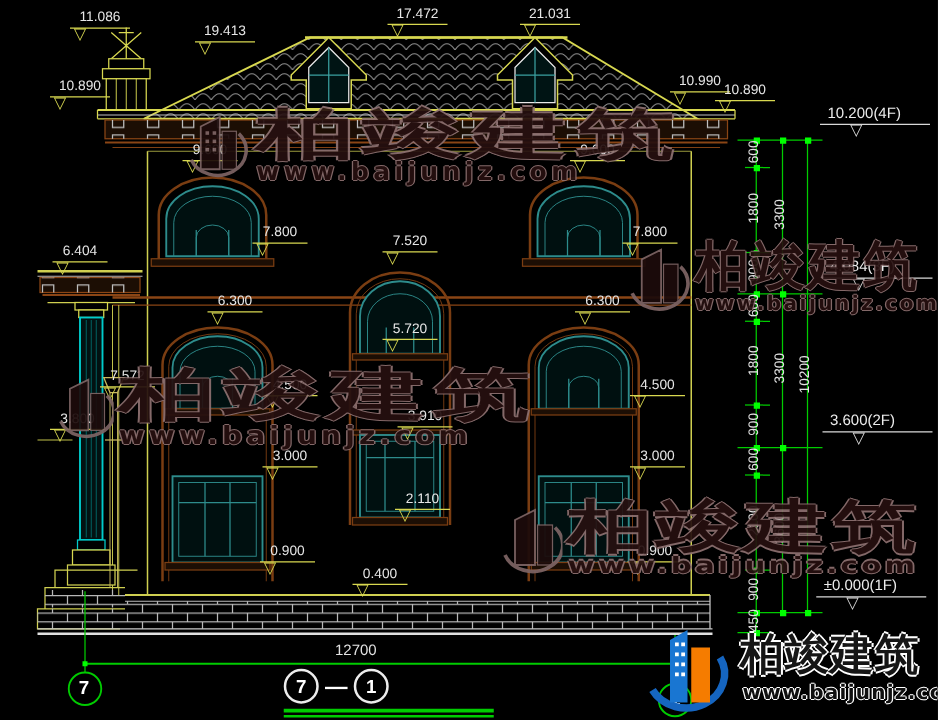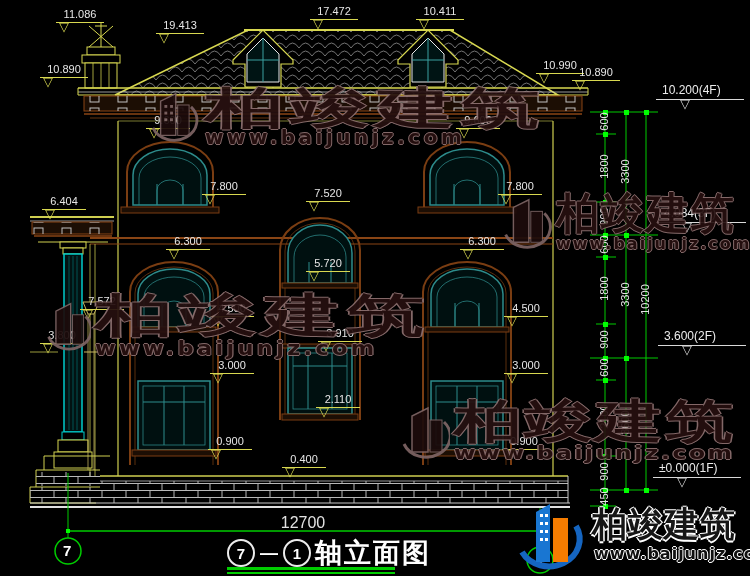--- a/index.html
+++ b/index.html
@@ -254,21 +254,21 @@
     <rect x="603" y="488" width="5" height="5"></rect>
         <rect x="624" y="488" width="5" height="5"></rect>
         <rect x="644" y="488" width="5" height="5"></rect>
     <rect x="603" y="504" width="5" height="5"></rect>
   </g>
 </svg>
 
 <div class="em" style="left:56px;top:8px;width:48px"><span>11.086</span></div>
 <div class="em" style="left:156px;top:19px;width:48px"><span>19.413</span></div>
 <div class="em" style="left:310px;top:5px;width:48px"><span>17.472</span></div>
-<div class="em" style="left:416px;top:5px;width:48px"><span>10.411</span></div>
+<div class="em" style="left:416px;top:5px;width:48px"><span>21.031</span></div>
 <div class="em" style="left:40px;top:63px;width:48px"><span>10.890</span></div>
 <div class="em" style="left:536px;top:59px;width:48px"><span>10.990</span></div>
 <div class="em" style="left:572px;top:66px;width:48px"><span>10.890</span></div>
 <div class="em" style="left:146px;top:114px;width:44px"><span>9.600</span></div>
 <div class="em" style="left:456px;top:114px;width:44px"><span>9.600</span></div>
 <div class="em" style="left:202px;top:180px;width:44px"><span>7.800</span></div>
 <div class="em" style="left:498px;top:180px;width:44px"><span>7.800</span></div>
 <div class="em" style="left:306px;top:187px;width:44px"><span>7.520</span></div>
 <div class="em" style="left:42px;top:195px;width:44px"><span>6.404</span></div>
 <div class="em" style="left:166px;top:235px;width:44px"><span>6.300</span></div>
@@ -299,30 +299,29 @@
 <div class="dv" style="left:580px;top:334px">900</div>
 <div class="dv" style="left:580px;top:362px">600</div>
 <div class="dv" style="left:580px;top:411px">2100</div>
 <div class="dv" style="left:580px;top:466px">900</div>
 <div class="dv" style="left:580px;top:491px">450</div>
 <div class="dv" style="left:601px;top:166px">3300</div>
 <div class="dv" style="left:601px;top:289px">3300</div>
 <div class="dv" style="left:601px;top:417px">3600</div>
 <div class="dv" style="left:621px;top:294px">10200</div>
 
-<div class="txt" style="left:268px;top:514px;width:70px;text-align:center;font-size:16px">12700</div>
+<div class="txt" style="left:268px;top:514px;width:70px;font-size:12px">12700</div>
 
 <div class="bub" style="left:63px;top:542px">7</div>
 <div class="bub" style="left:536px;top:551px">1</div>
 
 <div id="title">
   <span class="axcirc">7</span>
   <span class="dash">—</span>
   <span class="axcirc">1</span>
-  <span class="tname">轴立面图</span>
 </div>
 <div class="uline" style="left:227px;top:567px;width:168px;height:3px"></div>
 <div class="uline" style="left:227px;top:572px;width:168px;height:2px"></div>
 
 <div class="wm" style="left:143px;top:86px">
   <svg width="58" height="57" viewBox="0 0 52 60" style="position:absolute;left:0;top:0">
     <path d="M14,52 V16 L30,8 V52 Z" fill="#1c0b0b" stroke="#7d6464" stroke-width="1.5"></path>
     <rect x="32" y="20" width="12" height="32" fill="#1c0b0b" stroke="#7d6464"></rect>
     <path d="M46,22 A24,21 0 1 1 6,44" fill="none" stroke="#7d6464" stroke-width="3"></path>
     <g fill="#7d6464">

